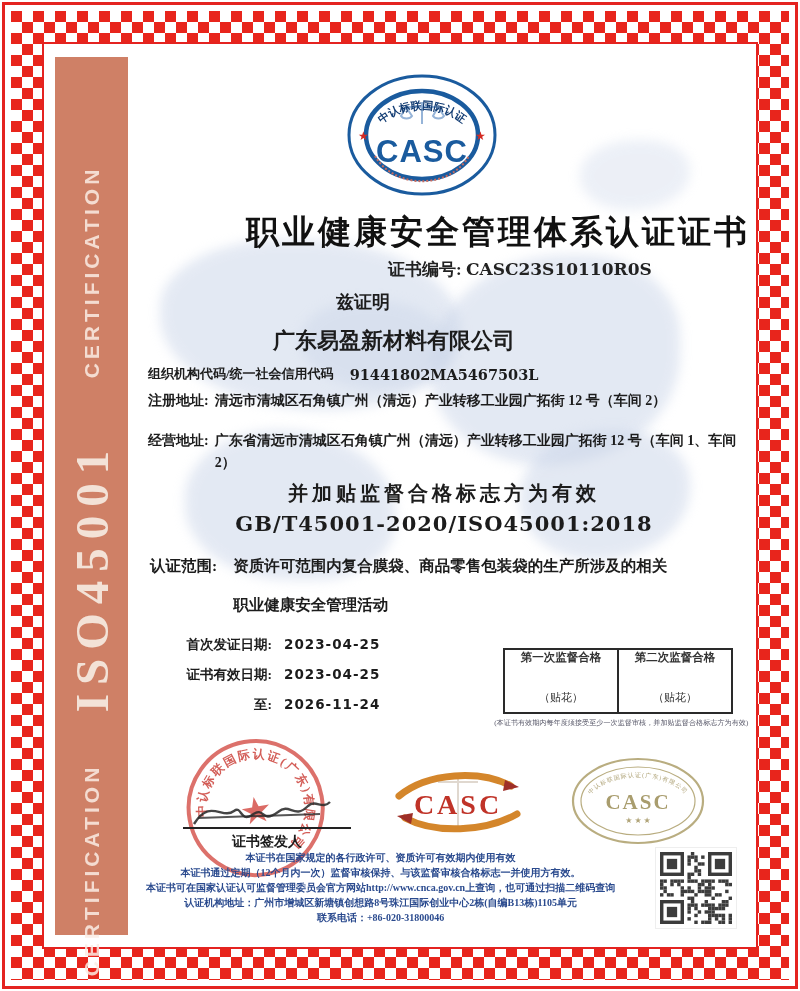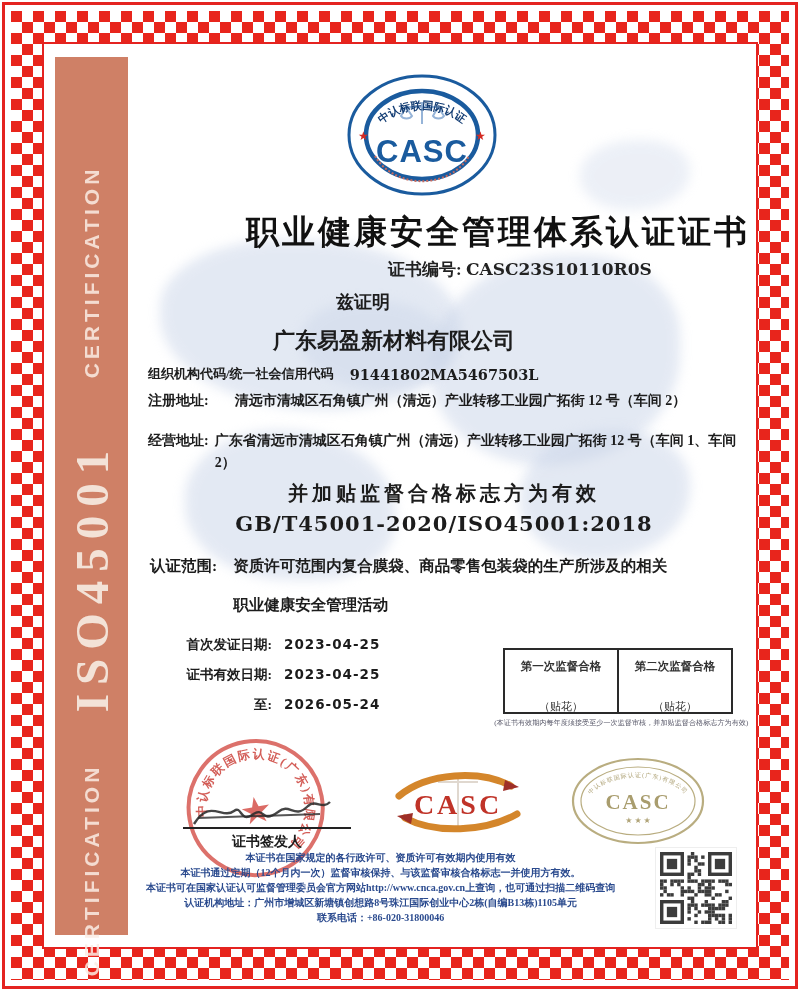--- a/index.html
+++ b/index.html
@@ -39,36 +39,36 @@
      letter-spacing:3px;color:#111;}
   .certno{left:250px;top:208px;font-size:17px;font-weight:bold;color:#222;}
   .hereby{left:198px;top:240px;font-size:18px;font-weight:bold;}
   .company{left:135px;top:276px;font-size:22px;font-weight:bold;
      font-family:"Liberation Sans",sans-serif;}
   .inforow{left:10px;top:0;display:flex;align-items:flex-start;width:596px;
      font-size:14px;font-weight:bold;line-height:1.55;}
   .inforow .lbl{white-space:nowrap;margin-right:6px;}
   .r-org{top:314px;font-size:13px;}
   .r-org .val{font-size:14.5px;margin-left:10px;font-family:"DejaVu Serif",serif;}
-  .r-reg{top:340px;gap:20px;}
+  .r-reg{top:340px;}
   .r-op{top:380px;}
   .std-head{left:0;top:430px;width:100%;text-align:center;font-size:20px;font-weight:bold;
      letter-spacing:4px;}
   .std-code{left:0;top:461px;width:100%;text-align:center;font-size:21px;font-weight:bold;
      font-family:"DejaVu Serif",serif;letter-spacing:1px;}
   .scope{left:12px;top:506px;display:flex;width:592px;font-size:15.5px;font-weight:bold;}
   .scope .lbl{white-space:nowrap;margin-right:16px;font-family:Liberation Serif, serif;}
   .scope .l2{margin-top:18px;}
   .dates{left:14px;top:586px;display:grid;grid-template-columns:120px auto;
      row-gap:11px;column-gap:12px;font-size:13.5px;font-weight:bold;gap:12px;}
   .dates .dl{text-align:right;}
   .dates .dv{font-family:"DejaVu Sans",sans-serif;font-size:13.5px;letter-spacing:1px;}
   .supbox{left:365px;top:598px;width:226px;height:62px;border:2px solid #2a2a2a;
      display:flex;background:rgba(255,255,255,.6);}
-  .supcell{flex:1;text-align:center;padding-top:9px;}
+  .supcell{flex:1;text-align:center;}
   .supcell+.supcell{border-left:2px solid #2a2a2a;}
   .supcell .t{font-size:11.5px;font-weight:bold;color:#333;}
   .supcell .s{font-size:11px;margin-top:25px;color:#333;}
   .supnote{left:350px;top:668px;width:250px;font-size:7.5px;color:#556;text-align:center;
      white-space:nowrap;transform:scale(.95);}
   .stamp{left:38px;top:678px;transform:rotate(-10deg);}
   .sig{left:50px;top:740px;}
   .sigline{left:45px;top:777px;width:168px;border-top:2px solid #222;}
   .signer{left:45px;top:783px;width:168px;text-align:center;font-size:14px;font-weight:bold;}
   .redlogo{left:255px;top:716px;}
@@ -163,21 +163,21 @@
         <div class="l2">职业健康安全管理活动</div>
       </span>
     </div>
 
     <div class="abs dates">
       <span class="dl">首次发证日期:</span>
       <span class="dv">2023-04-25</span>
       <span class="dl">证书有效日期:</span>
       <span class="dv">2023-04-25</span>
       <span class="dl">至:</span>
-      <span class="dv">2026-05-24</span>
+      <span class="dv">2026-11-24</span>
     </div>
 
     <div class="abs supbox">
       <div class="supcell">
         <div class="t">第一次监督合格</div>
         <div class="s">（贴花）</div>
       </div>
       <div class="supcell">
         <div class="t">第二次监督合格</div>
         <div class="s">（贴花）</div>

